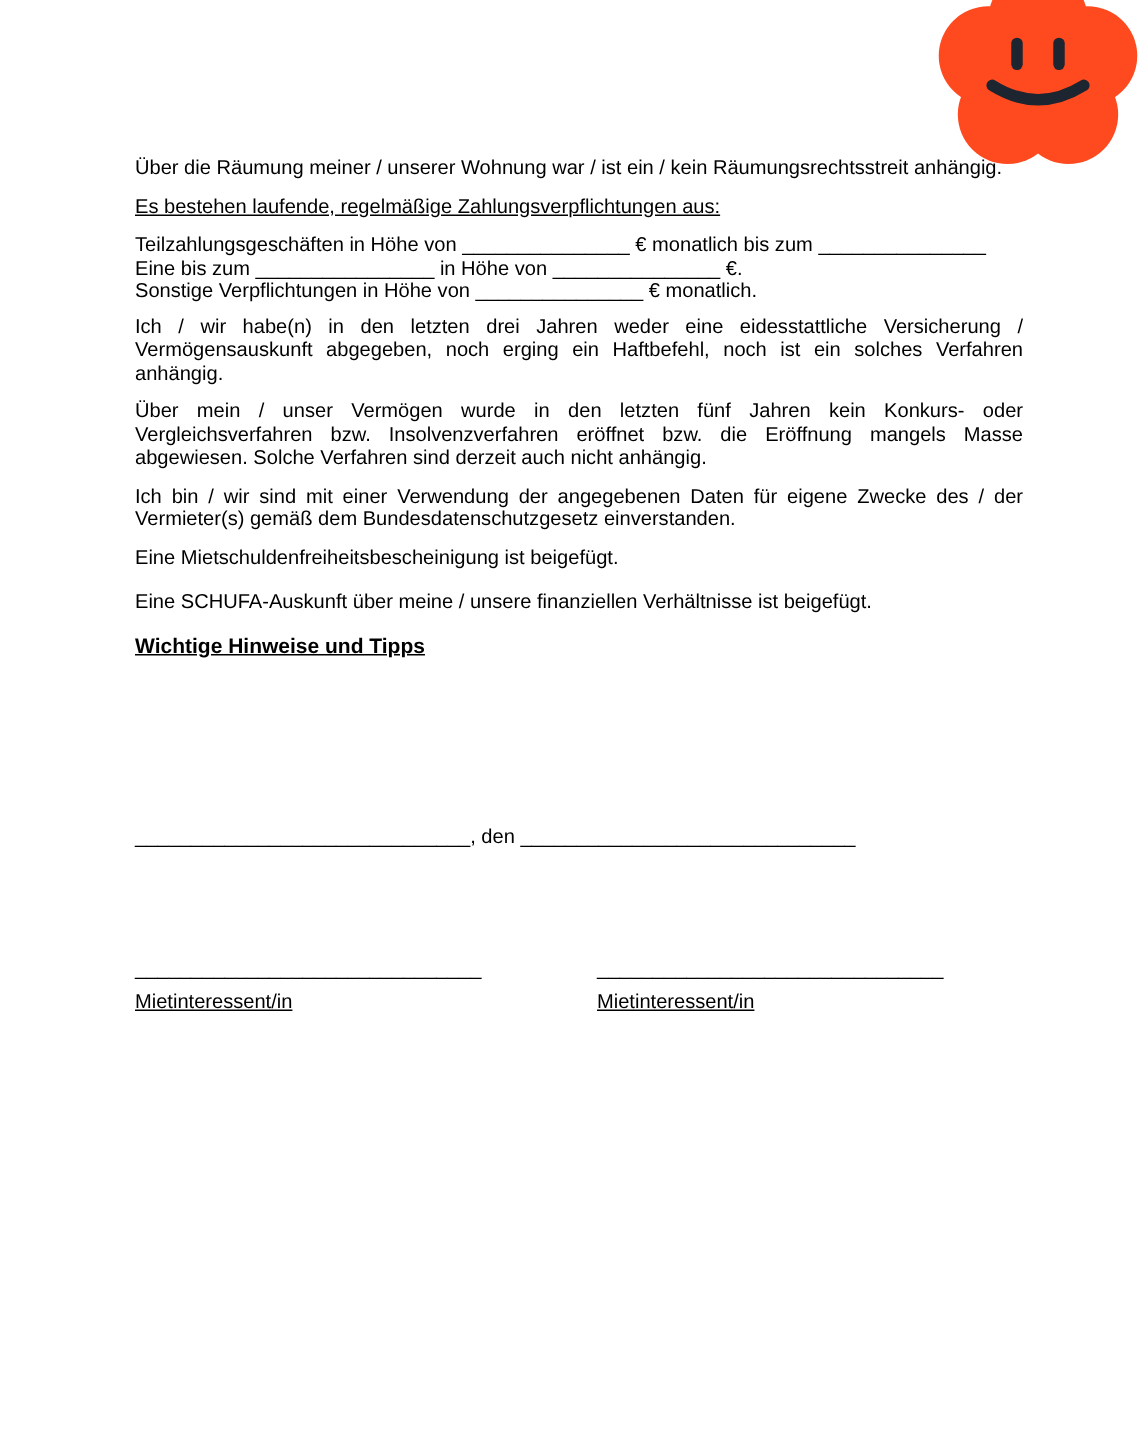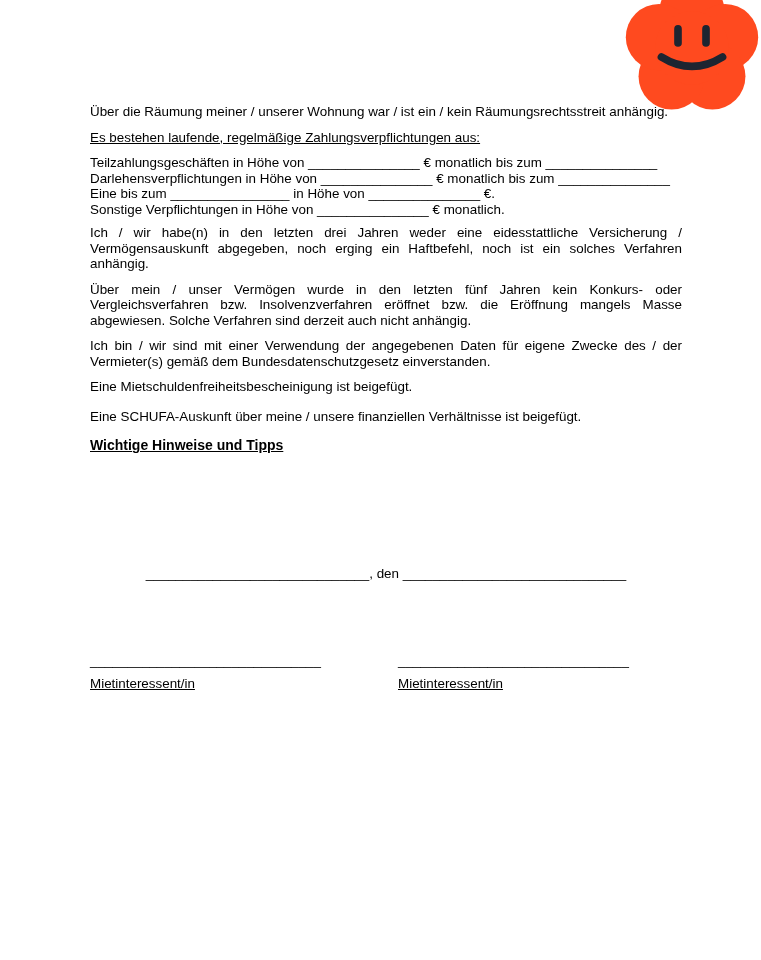--- a/index.html
+++ b/index.html
@@ -46,21 +46,20 @@
     font-size: 14px;
   }
   .hints-body {
     text-align: justify;
     line-height: 28px;
     margin-bottom: 0;
   }
   .sig-date-row {
     margin-top: 112px;
     white-space: nowrap;
-    text-align: center;
   }
   .sig-row {
     margin-top: 72px;
     display: flex;
   }
   .sig-col-left { width: 308px; }
   .sig-col-right { width: 284px; }
   .sig-label { margin-top: 7px; text-decoration: underline; }
 </style>
 </head>
@@ -85,21 +84,20 @@
   </svg>
 
   <div class="content">
 
     <p class="para">Über die Räumung meiner / unserer Wohnung war / ist ein / kein Räumungsrechtsstreit anhängig.</p>
 
     <p class="para pay-intro">Es bestehen laufende, regelmäßige Zahlungsverpflichtungen aus:</p>
 
     <div class="pay-lines">
       <div>Teilzahlungsgeschäften in Höhe von _______________ € monatlich bis zum _______________</div>
-      <div>Darlehensverpflichtungen in Höhe von _______________ € monatlich bis zum _______________</div>
       <div>Eine bis zum ________________ in Höhe von _______________ €.</div>
       <div>Sonstige Verpflichtungen in Höhe von _______________ € monatlich.</div>
     </div>
 
     <p class="para">Ich / wir habe(n) in den letzten drei Jahren weder eine eidesstattliche Versicherung / Vermögensauskunft abgegeben, noch erging ein Haftbefehl, noch ist ein solches Verfahren anhängig.</p>
 
     <p class="para">Über mein / unser Vermögen wurde in den letzten fünf Jahren kein Konkurs- oder Vergleichsverfahren bzw. Insolvenzverfahren eröffnet bzw. die Eröffnung mangels Masse abgewiesen. Solche Verfahren sind derzeit auch nicht anhängig.</p>
 
 
     <p class="para">Ich bin / wir sind mit einer Verwendung der angegebenen Daten für eigene Zwecke des / der Vermieter(s) gemäß dem Bundesdatenschutzgesetz einverstanden.</p>

